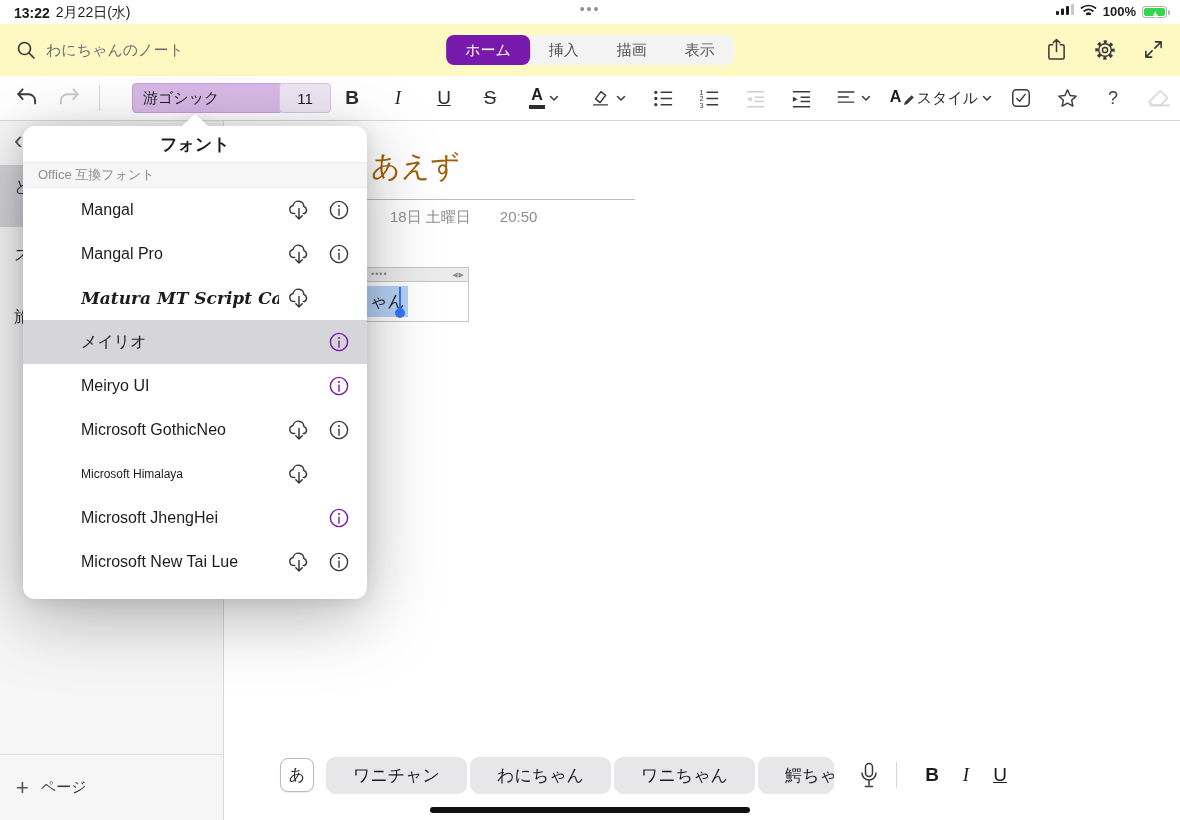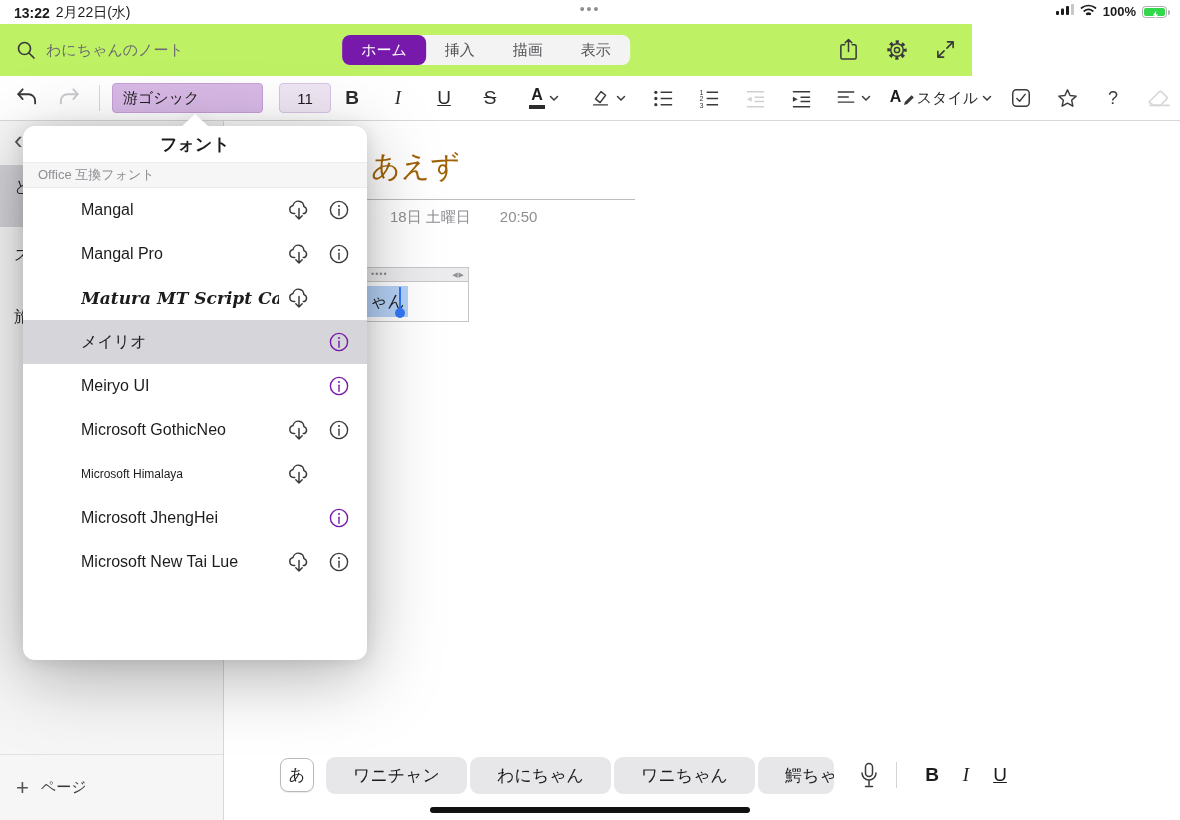--- a/index.html
+++ b/index.html
@@ -12,21 +12,21 @@
 .sb-left{position:absolute;left:14px;top:4px;display:flex;gap:6px;align-items:center}
 .sb-time{font-weight:700}
 .sb-center{position:absolute;left:50%;transform:translateX(-50%);top:1px;color:#8e8e93;letter-spacing:2px;font-size:14px}
 .sb-right{position:absolute;right:10px;top:4px;display:flex;align-items:center;gap:6px;font-size:13px;font-weight:600}
 .batt{position:relative;width:25px;height:12px;border:1px solid rgba(60,60,67,.4);border-radius:3.5px;margin-right:3px}
 .batt-fill{position:absolute;inset:1px;background:#32d74b;border-radius:2px}
 .batt-bolt{position:absolute;left:8px;top:1px}
 .batt:after{content:"";position:absolute;right:-4px;top:3px;width:2.5px;height:5px;background:rgba(60,60,67,.4);border-radius:0 2px 2px 0}
 
 
-.top-bar{position:absolute;top:24px;left:0;width:972px;height:52px;background:#bef264}
+.top-bar{position:absolute;top:24px;left:0;width:1180px;height:52px;background:#fef9c3}
 .search-btn{position:absolute;left:16px;top:16px}
 .notebook-name{position:absolute;left:46px;top:17px;font-size:15px;color:#6c6c70}
 .tabs{position:absolute;left:50%;transform:translateX(-50%);top:11px;height:30px;display:flex;background:#f3f3f4;border-radius:8px}
 .tab{display:flex;align-items:center;justify-content:center;padding:0 19px;font-size:15px;color:#515154;border-radius:8px}
 .tab.active{background:#7719aa;color:#fff;font-weight:400}
 .top-actions{position:absolute;right:16px;top:13px;display:flex;gap:26px;align-items:center}
 
 
 .ribbon{position:absolute;top:76px;left:0;width:1180px;height:45px;border-bottom:1px solid #d8d8dc;background:#fff}
 .ric{position:absolute;top:0;height:44px;display:flex;align-items:center;justify-content:center}
@@ -67,21 +67,21 @@
 .note-table{position:absolute;left:141px;top:146px;width:104px}
 .tbl-movebar{height:15px;background:#ececee;border:1px solid #c6c6c8;display:flex;align-items:center;justify-content:space-between;padding:0 3px 0 5px;color:#8e8e93}
 .tbl-dots{font-size:9px;letter-spacing:1px;line-height:1}
 .tbl-arrows{font-size:7px;letter-spacing:1px}
 .tbl-cell{position:relative;height:40px;background:#fff;border:1px solid #c6c6c8;border-top:none;display:flex;align-items:center;padding-left:1px}
 .sel-text{font-size:17px;background:#b5d2f7;padding:4px 3px}
 .sel-stem{position:absolute;left:33px;top:5px;width:2px;height:23px;background:#3478f6}
 .sel-dot{position:absolute;left:29px;top:26px;width:10px;height:10px;border-radius:50%;background:#3478f6}
 
 
-.popover{position:absolute;left:23px;top:126px;width:344px;height:534px;z-index:60;filter:drop-shadow(0 16px 36px rgba(0,0,0,.28)) drop-shadow(0 2px 8px rgba(0,0,0,.12))}
+.popover{position:absolute;left:23px;top:126px;width:344px;height:473px;z-index:60;filter:drop-shadow(0 16px 36px rgba(0,0,0,.28)) drop-shadow(0 2px 8px rgba(0,0,0,.12))}
 .pop-arrow{position:absolute;top:-12px;left:158px;width:0;height:0;border-left:14px solid transparent;border-right:14px solid transparent;border-bottom:13px solid #fff}
 .pop-body{position:absolute;inset:0;background:#fff;border-radius:12px;overflow:hidden}
 .pop-title{height:36px;display:flex;align-items:center;justify-content:center;font-size:17px;font-weight:700}
 .pop-section{height:26px;background:#f6f6f7;border-top:1px solid #ececee;border-bottom:1px solid #ececee;display:flex;align-items:center;padding-left:15px;font-size:13px;color:#8e8e93}
 .font-row{height:44px;display:flex;align-items:center;padding-left:58px;padding-right:8px}
 .font-row.selected{background:#d5d5da}
 .font-label{flex:1;font-size:16px;white-space:nowrap;overflow:hidden;color:#1c1c1e}
 .style-script .font-label{font-family:"DejaVu Serif",serif;font-style:italic;font-weight:700;font-size:17px}
 .style-serif .font-label{font-family:Liberation Sans, sans-serif;font-size:12px}
 .row-icons{display:flex}
@@ -174,21 +174,21 @@
       </div>
     <div class="ric dim" style="left:52px;width:34px">
         <svg width="26" height="26" viewBox="0 0 24 24" fill="none" stroke="#c9c9cd" stroke-width="1.7" stroke-linecap="round" stroke-linejoin="round">
           <path d="M16 4l4 4.5L16 13"></path>
           <path d="M20 8.5h-9.5a6 6 0 0 0-6 6V17"></path>
         </svg>
       </div>
     <div class="ric" style="left:98px;width:2px">
         <span class="vdiv"></span>
       </div>
-    <div class="ric" style="left:112px;width:151px">
+    <div class="ric" style="left:132px;width:151px">
         <span class="fname">
           <span>游ゴシック</span>
         </span>
       </div>
     <div class="ric" style="left:279px;width:52px">
         <span class="fsize">
           <span>11</span>
         </span>
       </div>
     <div class="ric" style="left:334px;width:36px">

